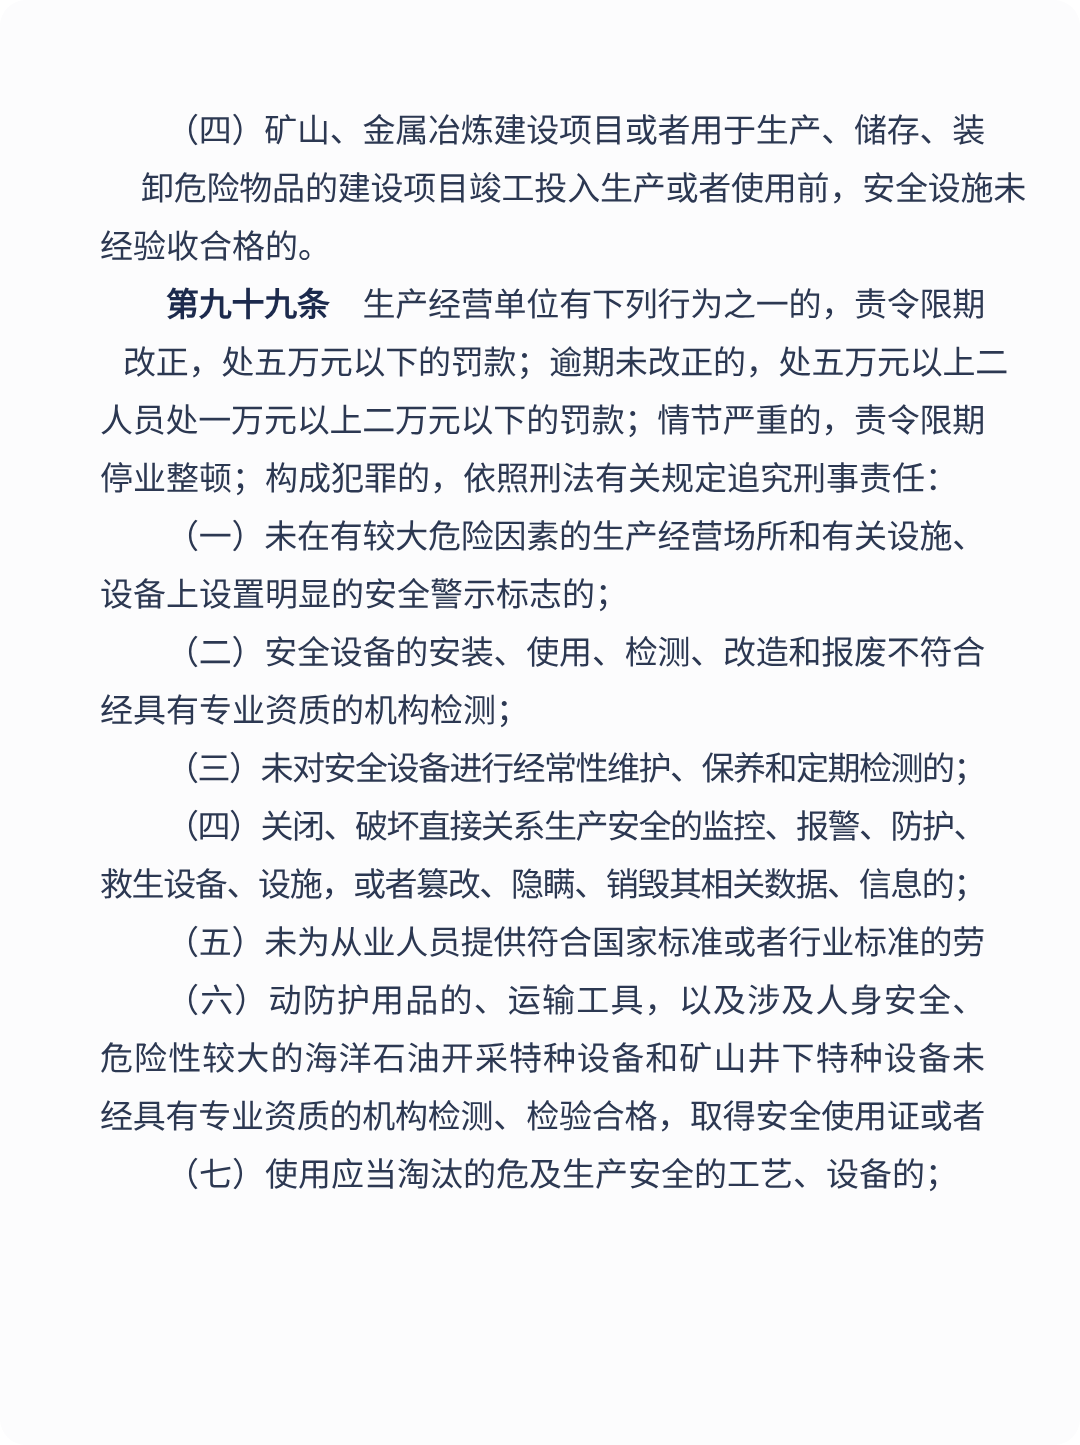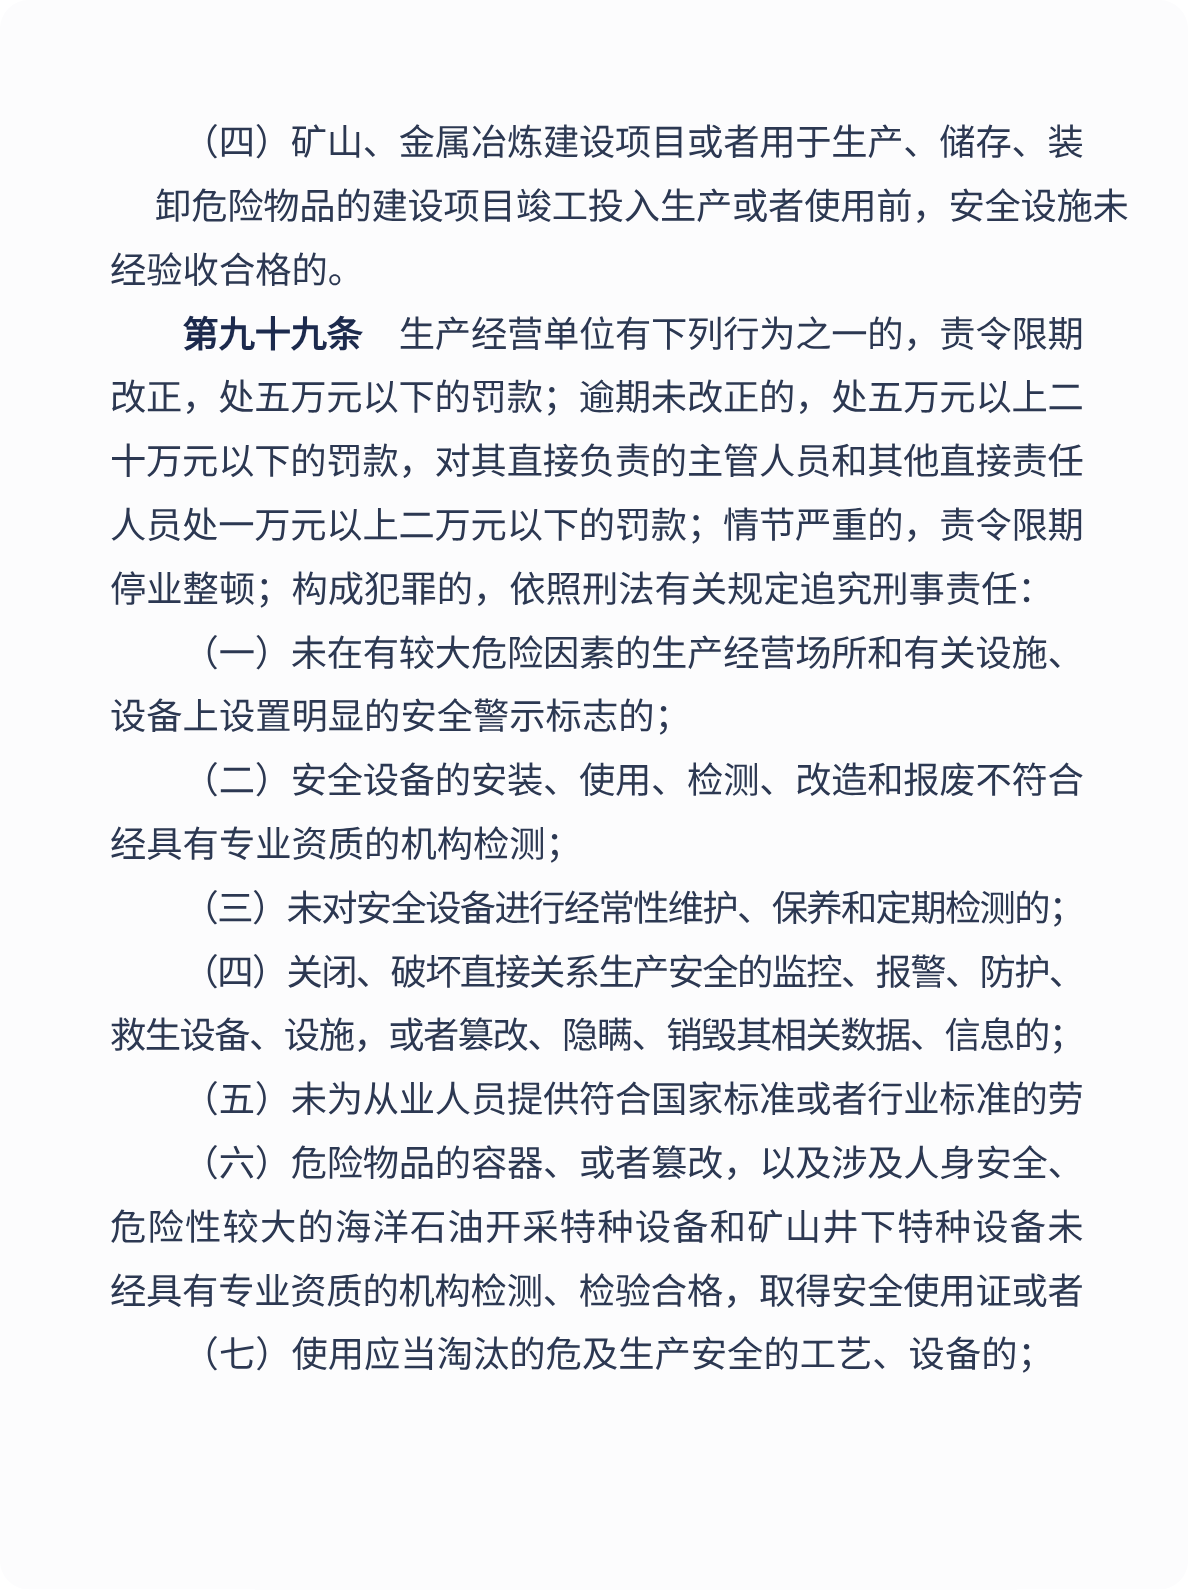--- a/index.html
+++ b/index.html
@@ -48,30 +48,29 @@
 </style>
 </head>
 <body>
 
 <div class="page">
   <div class="text-body">
       <div class="line indent" style="letter-spacing: -0.24px;"><span class="seg-regular">（四）矿山、金属冶炼建设项目或者用于生产、储存、装</span></div>
       <div class="line" style="letter-spacing: -0.22px; margin-left: 41px;"><span class="seg-regular">卸危险物品的建设项目竣工投入生产或者使用前，安全设施未</span></div>
       <div class="line end"><span class="seg-regular">经验收合格的。</span></div>
       <div class="line indent" style="letter-spacing: -0.24px;"><span class="seg-bold">第九十九条</span><span class="seg-regular">　生产经营单位有下列行为之一的，责令限期</span></div>
-      <div class="line" style="letter-spacing: -0.22px;"><span class="seg-regular">改正，处五万元以下的罚款；逾期未改正的，处五万元以上二</span></div>
-      <div class="line" style="letter-spacing: -0.22px;"><span class="seg-regular">十万元以下的罚款，对其直接负责的主管人员和其他直接责任</span></div>
+      <div class="line" style="letter-spacing: -0.22px; margin-left: 23px;"><span class="seg-regular">改正，处五万元以下的罚款；逾期未改正的，处五万元以上二</span></div>
       <div class="line" style="letter-spacing: -0.22px;"><span class="seg-regular">人员处一万元以上二万元以下的罚款；情节严重的，责令限期</span></div>
       <div class="line end"><span class="seg-regular">停业整顿；构成犯罪的，依照刑法有关规定追究刑事责任：</span></div>
       <div class="line indent" style="letter-spacing: -0.24px;"><span class="seg-regular">（一）未在有较大危险因素的生产经营场所和有关设施、</span></div>
       <div class="line end"><span class="seg-regular">设备上设置明显的安全警示标志的；</span></div>
       <div class="line indent" style="letter-spacing: -0.24px;"><span class="seg-regular">（二）安全设备的安装、使用、检测、改造和报废不符合</span></div>
       <div class="line end"><span class="seg-regular">经具有专业资质的机构检测；</span></div>
       <div class="line indent end" style="letter-spacing: -1.5px;"><span class="seg-regular">（三）未对安全设备进行经常性维护、保养和定期检测的；</span></div>
       <div class="line indent" style="letter-spacing: -1.5px;"><span class="seg-regular">（四）关闭、破坏直接关系生产安全的监控、报警、防护、</span></div>
       <div class="line end" style="letter-spacing: -1.39px;"><span class="seg-regular">救生设备、设施，或者篡改、隐瞒、销毁其相关数据、信息的；</span></div>
       <div class="line indent" style="letter-spacing: -0.24px;"><span class="seg-regular">（五）未为从业人员提供符合国家标准或者行业标准的劳</span></div>
-      <div class="line indent" style="letter-spacing: -0.24px;"><span class="seg-regular">（六）危险物品的容器、或者篡改，以及涉及人身安全、</span></div>
+      <div class="line indent" style="letter-spacing: -0.24px;"><span class="seg-regular">（六）动防护用品的、运输工具，以及涉及人身安全、</span></div>
       <div class="line"><span class="seg-regular">危险性较大的海洋石油开采特种设备和矿山井下特种设备未</span></div>
       <div class="line" style="letter-spacing: -0.22px;"><span class="seg-regular">经具有专业资质的机构检测、检验合格，取得安全使用证或者</span></div>
       <div class="line indent end"><span class="seg-regular">（七）使用应当淘汰的危及生产安全的工艺、设备的；</span></div>
     </div>
 </div>
 
 </body></html>

